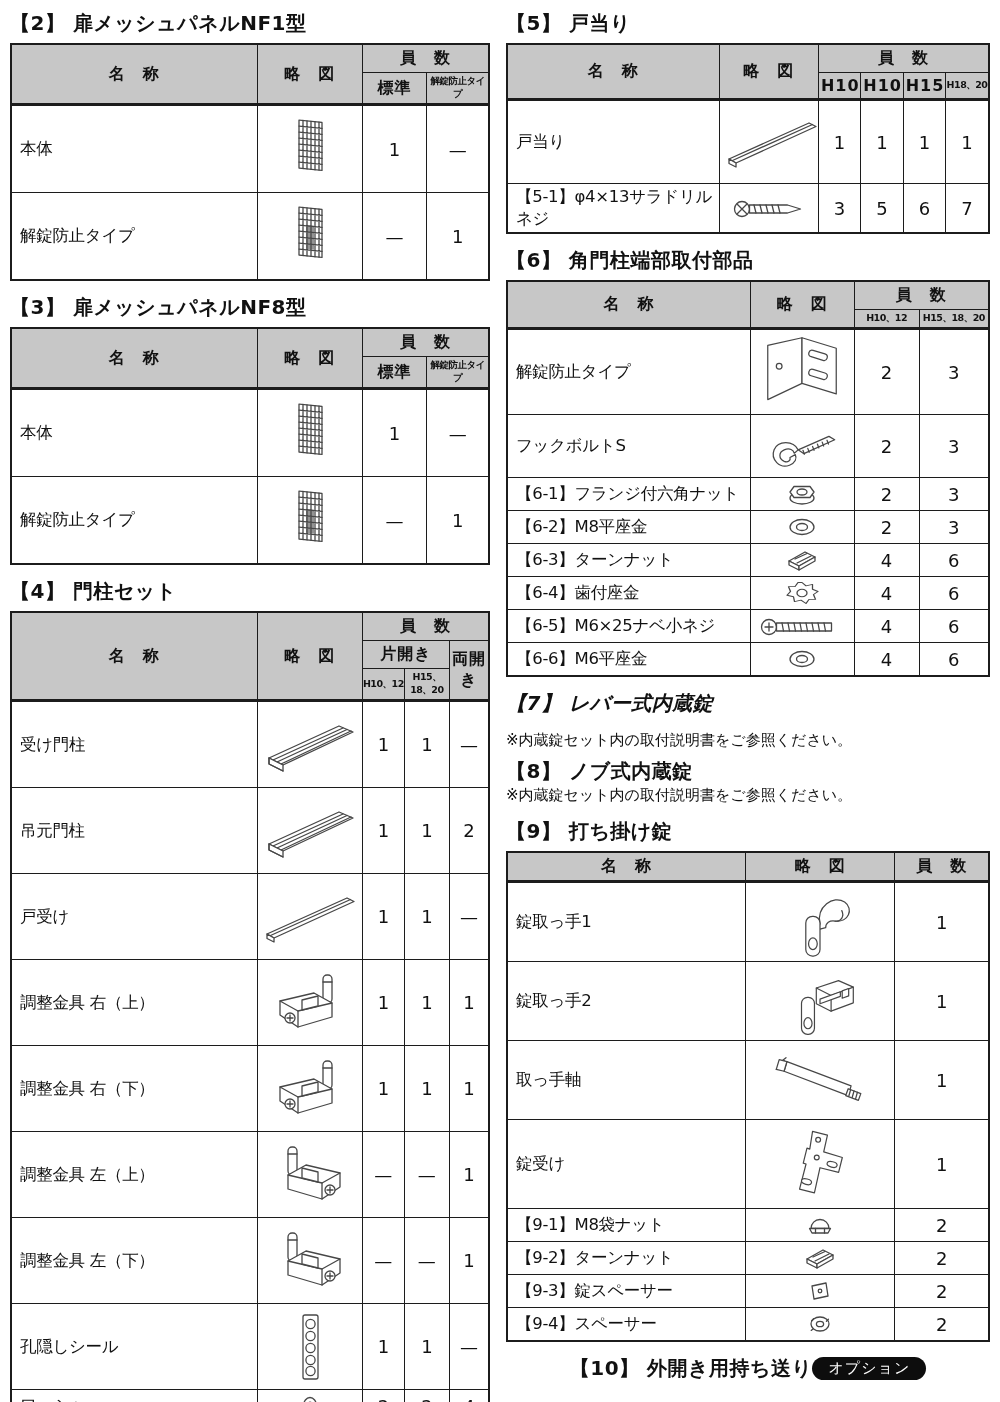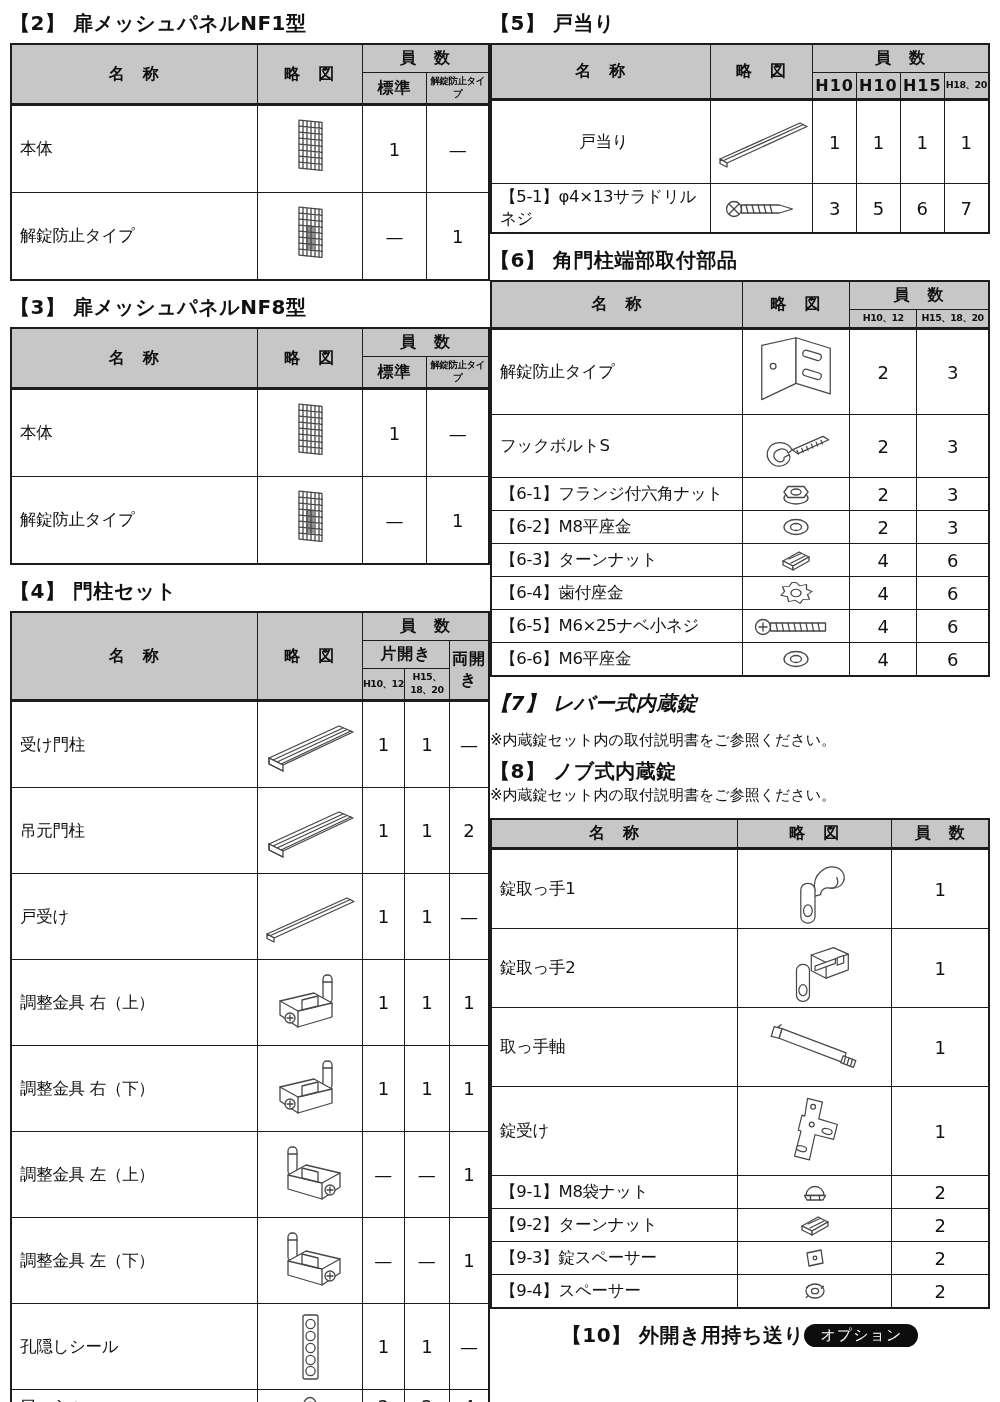--- a/index.html
+++ b/index.html
@@ -1,18 +1,18 @@
 <!DOCTYPE html>
 <html><head>
 <meta charset="utf-8">
 <style>
   html,body{margin:0;padding:0;background:#fff;}
   .page{
     width:1000px;height:1402px;box-sizing:border-box;
-    padding:10px 10px 6px 10px;display:flex;overflow:hidden;
+    padding:10px 10px 6px 10px;display:flex;gap:16px;overflow:hidden;
     font-family:"DejaVu Sans","Liberation Sans",sans-serif;color:#111;background:#fff;
   }
   .col-left{width:480px;flex:none;}
   .col-right{flex:1;min-width:0;}
   .section{margin-bottom:13px;}
   .sec-title{font-size:20px;font-weight:700;margin:0 0 6px 0;letter-spacing:0.5px;}
   .note{font-size:15px;margin:1px 0 8px 0;}
   .sec-head-row{display:flex;justify-content:center;align-items:center;margin:0 0 6px 0;}
   .badge{display:inline-block;background:#0d0d0d;color:#fff;font-size:15px;font-weight:400;
          padding:2px 16px;border-radius:13px;letter-spacing:1px;}
@@ -27,21 +27,21 @@
   td.qty-cell{font-size:18px;text-align:center;padding:1px;}
   td.icon-cell{text-align:center;padding:1px;font-size:18px;}
   td.icon-cell svg{display:inline-block;vertical-align:middle;}
   
   tr.h-short td{height:28px;}
   tr.h-med td{height:58px;}
   tr.h-tall td{height:76px;}
   tr.h-xtall td{height:84px;}
   table[data-table="t2"] tr.h-tall td,table[data-table="t3"] tr.h-tall td{height:82px;}
   table[data-table="t4"] tr.h-tall td{height:81px;}
-  table[data-table="t5"] tr.h-tall td{height:78px;text-align:center;}
+  table[data-table="t5"] tr.h-tall td{height:78px;}
   table[data-table="t5"] tr.h-short td{height:34px;}
   table[data-table="t6"] tr.h-tall td{height:80px;}
   table[data-table="t9"] tr.h-tall td{height:74px;}
   
   table[data-table="t2"] col:nth-child(1),table[data-table="t3"] col:nth-child(1){width:51.5%;}
   table[data-table="t2"] col:nth-child(2),table[data-table="t3"] col:nth-child(2){width:22%;}
   table[data-table="t2"] col:nth-child(3),table[data-table="t3"] col:nth-child(3){width:13.5%;}
   table[data-table="t2"] col:nth-child(4),table[data-table="t3"] col:nth-child(4){width:13%;}
   table[data-table="t4"] col:nth-child(1){width:51.5%;}
   table[data-table="t4"] col:nth-child(2){width:22%;}
@@ -527,20 +527,21 @@
     </div>
     <div class="section" style="margin-bottom:6px;">
       <h2 class="sec-title" style="margin-bottom:14px;font-style:italic;">【7】 レバー式内蔵錠</h2>
       <p class="note">※内蔵錠セット内の取付説明書をご参照ください。</p>
     </div>
     <div class="section">
       <h2 class="sec-title" style="margin-bottom:1px;">【8】 ノブ式内蔵錠</h2>
       <p class="note">※内蔵錠セット内の取付説明書をご参照ください。</p>
     </div>
     <div class="section">
+      <h2 class="sec-title">【9】 打ち掛け錠</h2>
       <table class="tbl" data-table="t9">
           <colgroup>
             <col>
             <col>
             <col>
           </colgroup>
           <thead>
             <tr>
               <th>名　称</th>
               <th>略　図</th>

